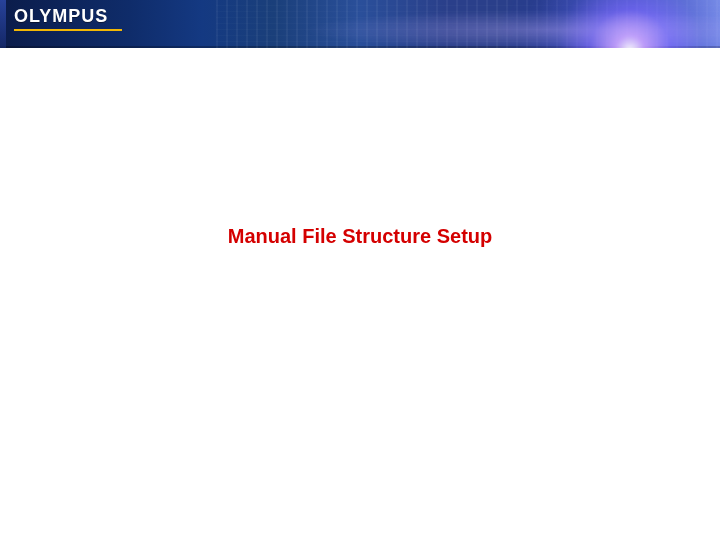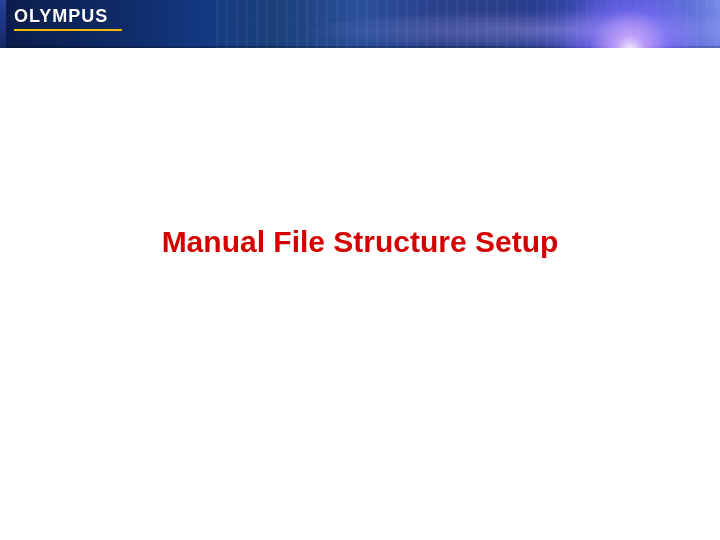--- a/index.html
+++ b/index.html
@@ -111,21 +111,21 @@
       width: 6px;
       background: linear-gradient(to bottom, #3a5bd0, #1a2f78);
       opacity: 0.6;
     }
     .title {
       position: absolute;
       left: 0;
       right: 0;
       top: 225px;
       text-align: center;
-      font-size: 30px;
+      font-size: 20px;
       font-weight: 700;
       color: #d40000;
     }
   </style>
 </head>
 <body>
 
 <div class="slide">
 
   <div class="banner">

